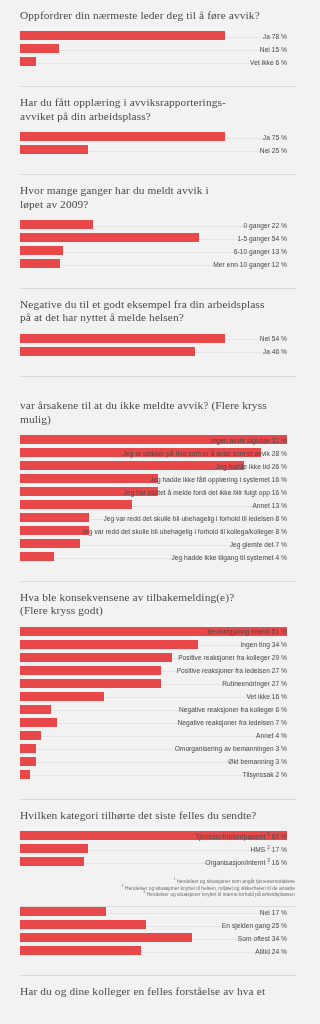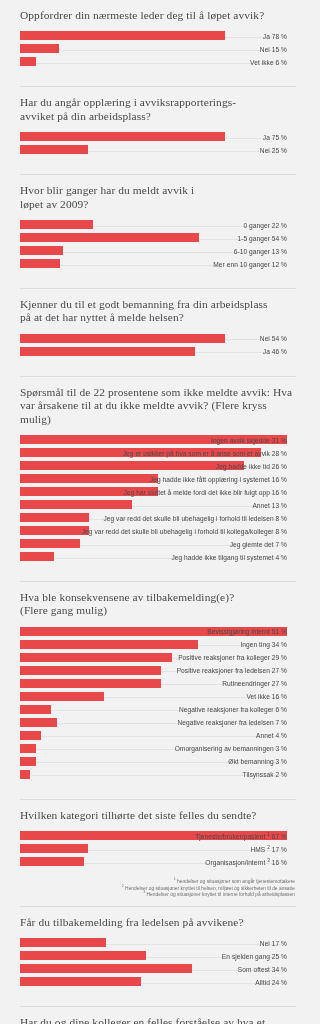--- a/index.html
+++ b/index.html
@@ -100,21 +100,21 @@
     vertical-align: super;
     line-height: 0;
   }
   .spacer-sm { height: 7px; }
 </style>
 </head>
 <body>
 
 <div id="page">
     <div class="section">
-      <div class="q-title"><span>Oppfordrer din nærmeste leder deg til å løpet avvik?</span></div>
+      <div class="q-title"><span>Oppfordrer din nærmeste leder deg til å føre avvik?</span></div>
       <div class="chart">
         <div class="row">
           <div class="track-wrap" style="width: 267px;">
             <div class="track"></div>
             <div class="bar" title="Ja 78%" style="width: 205px; background: rgb(232, 72, 74);"></div>
             <div class="lbl">Ja 78 %</div>
           </div>
         </div>
         <div class="row">
           <div class="track-wrap" style="width: 267px;">
@@ -128,42 +128,42 @@
             <div class="track"></div>
             <div class="bar" title="Vet ikke 6%" style="width: 15.7692px; background: rgb(232, 72, 74);"></div>
             <div class="lbl">Vet ikke 6 %</div>
           </div>
         </div>
       </div>
     </div>
     <div class="spacer-sm"></div>
     <div class="rule"></div>
     <div class="section">
-      <div class="q-title"><span>Har du angår opplæring i avviksrapporterings-</span><br><span>avviket på din arbeidsplass?</span></div>
+      <div class="q-title"><span>Har du fått opplæring i avviksrapporterings-</span><br><span>avviket på din arbeidsplass?</span></div>
       <div class="chart">
         <div class="row">
           <div class="track-wrap" style="width: 267px;">
             <div class="track"></div>
             <div class="bar" title="Ja 75%" style="width: 205px; background: rgb(232, 72, 74);"></div>
             <div class="lbl">Ja 75 %</div>
           </div>
         </div>
         <div class="row">
           <div class="track-wrap" style="width: 267px;">
             <div class="track"></div>
             <div class="bar" title="Nei 25%" style="width: 68.3333px; background: rgb(232, 72, 74);"></div>
             <div class="lbl">Nei 25 %</div>
           </div>
         </div>
       </div>
     </div>
     <div class="spacer-sm"></div>
     <div class="rule"></div>
     <div class="section">
-      <div class="q-title"><span>Hvor blir ganger har du meldt avvik i</span><br><span>løpet av 2009?</span></div>
+      <div class="q-title"><span>Hvor mange ganger har du meldt avvik i</span><br><span>løpet av 2009?</span></div>
       <div class="chart">
         <div class="row">
           <div class="track-wrap" style="width: 267px;">
             <div class="track"></div>
             <div class="bar" title="0 ganger 22%" style="width: 72.9259px; background: rgb(232, 72, 74);"></div>
             <div class="lbl">0 ganger 22 %</div>
           </div>
         </div>
         <div class="row">
           <div class="track-wrap" style="width: 267px;">
@@ -184,42 +184,42 @@
             <div class="track"></div>
             <div class="bar" title="Mer enn 10 ganger 12%" style="width: 39.7778px; background: rgb(232, 72, 74);"></div>
             <div class="lbl">Mer enn 10 ganger 12 %</div>
           </div>
         </div>
       </div>
     </div>
     <div class="spacer-sm"></div>
     <div class="rule"></div>
     <div class="section">
-      <div class="q-title"><span>Kjenner du til et godt bemanning fra din arbeidsplass</span><br><span>på at det har nyttet å melde helsen?</span></div>
+      <div class="q-title"><span>Negative du til et godt eksempel fra din arbeidsplass</span><br><span>på at det har nyttet å melde helsen?</span></div>
       <div class="chart">
         <div class="row">
           <div class="track-wrap" style="width: 267px;">
             <div class="track"></div>
             <div class="bar" title="Nei 54%" style="width: 205px; background: rgb(232, 72, 74);"></div>
             <div class="lbl">Nei  54 %</div>
           </div>
         </div>
         <div class="row">
           <div class="track-wrap" style="width: 267px;">
             <div class="track"></div>
             <div class="bar" title="Ja 46%" style="width: 174.63px; background: rgb(232, 72, 74);"></div>
             <div class="lbl">Ja  46 %</div>
           </div>
         </div>
       </div>
     </div>
     <div class="spacer-sm"></div>
     <div class="rule"></div>
     <div class="section">
-      <div class="q-title"><span>Spørsmål til de 22 prosentene som ikke meldte avvik: Hva</span><br><span>var årsakene til at du ikke meldte avvik? (Flere kryss mulig)</span></div>
+      <div class="q-title"><br><span>var årsakene til at du ikke meldte avvik? (Flere kryss mulig)</span></div>
       <div class="chart">
         <div class="row">
           <div class="track-wrap" style="width: 267px;">
             <div class="track"></div>
             <div class="bar" title="Ingen avvik skjedde 31%" style="width: 267px; background: rgb(232, 72, 74);"></div>
             <div class="lbl">Ingen avvik skjedde  31 %</div>
           </div>
         </div>
         <div class="row">
           <div class="track-wrap" style="width: 267px;">
@@ -282,21 +282,21 @@
             <div class="track"></div>
             <div class="bar" title="Jeg hadde ikke tilgang til systemet 4%" style="width: 34.4516px; background: rgb(232, 72, 74);"></div>
             <div class="lbl">Jeg hadde ikke tilgang til systemet  4 %</div>
           </div>
         </div>
       </div>
     </div>
     <div class="spacer-sm"></div>
     <div class="rule"></div>
     <div class="section">
-      <div class="q-title"><span>Hva ble konsekvensene av tilbakemelding(e)?</span><br><span>(Flere gang mulig)</span></div>
+      <div class="q-title"><span>Hva ble konsekvensene av tilbakemelding(e)?</span><br><span>(Flere kryss godt)</span></div>
       <div class="chart">
         <div class="row">
           <div class="track-wrap" style="width: 267px;">
             <div class="track"></div>
             <div class="bar" title="Bevisstgjøring internt 51%" style="width: 267px; background: rgb(232, 72, 74);"></div>
             <div class="lbl">Bevisstgjøring internt  51 %</div>
           </div>
         </div>
         <div class="row">
           <div class="track-wrap" style="width: 267px;">
@@ -406,21 +406,20 @@
       </div>
       <div class="footnotes">
         <div><sup>1</sup> hendelser og situasjoner som angår tjenestemottakere</div>
         <div><sup>2</sup> Hendelser og situasjoner knyttet til helsen, miljøet og sikkerheten til de ansatte</div>
         <div><sup>3</sup> Hendelser og situasjoner knyttet til interne forhold på arbeidsplassen</div>
       </div>
     </div>
     <div class="spacer-sm"></div>
     <div class="rule"></div>
     <div class="section">
-      <div class="q-title"><span>Får du tilbakemelding fra ledelsen på avvikene?</span></div>
       <div class="chart">
         <div class="row">
           <div class="track-wrap" style="width: 267px;">
             <div class="track"></div>
             <div class="bar" title="Nei 17%" style="width: 86px; background: rgb(232, 72, 74);"></div>
             <div class="lbl">Nei  17 %</div>
           </div>
         </div>
         <div class="row">
           <div class="track-wrap" style="width: 267px;">

